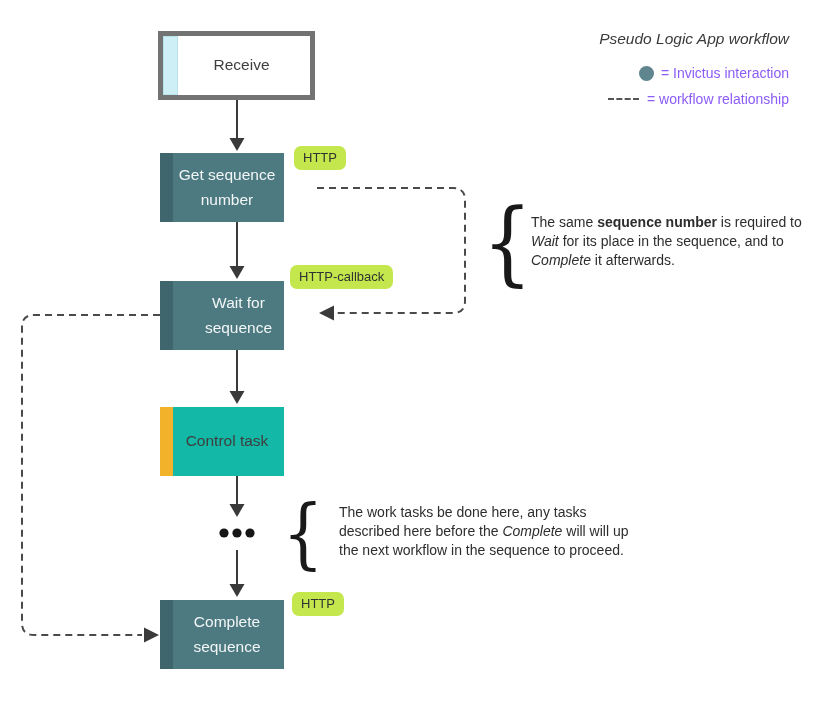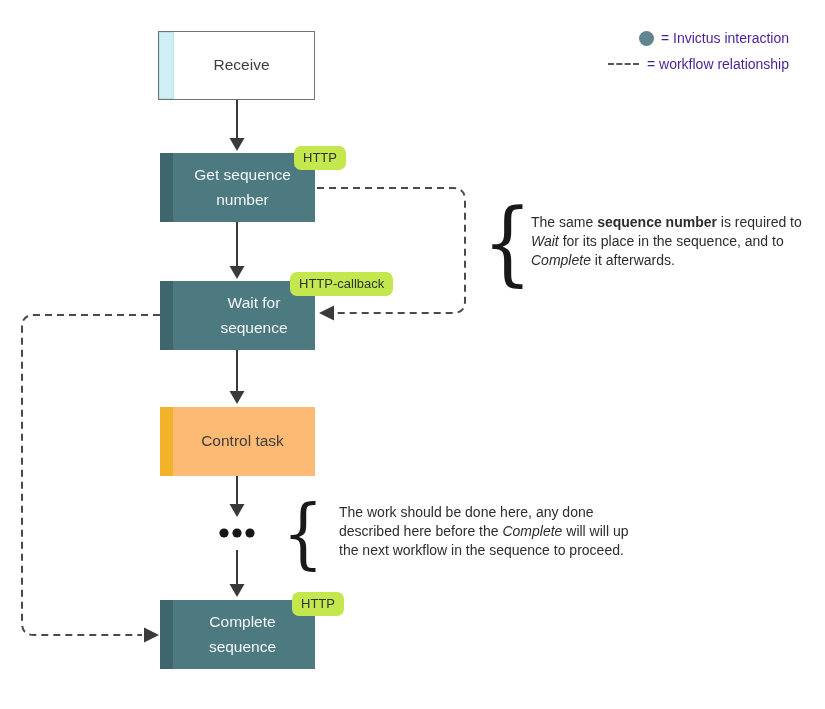--- a/index.html
+++ b/index.html
@@ -12,21 +12,21 @@
     overflow: hidden;
   }
   svg.connectors {
     position: absolute;
     left: 0; top: 0;
     z-index: 0;
   }
   
   .node {
     position: absolute;
-    width: 155px;
+    width: 124px;
     height: 69px;
     display: flex;
     align-items: center;
     justify-content: center;
     z-index: 2;
     box-sizing: border-box;
   }
   .node .accent {
     position: absolute;
     left: 0; top: 0; bottom: 0;
@@ -39,33 +39,33 @@
     line-height: 1.55;
     white-space: pre-line;
     padding-left: 10px;
   }
   .node.invictus { background: #4d7a80; }
   .node.invictus .accent { background: #3f666c; }
   .node.invictus .label { color: #f2f6f6; }
 
   .node.trigger {
     background: #ffffff;
-    border: 1px solid #737373;
+    border: 5px solid #737373;
     width: 157px;
     left: 158px; top: 31px;
   }
   .node.trigger .accent {
     background: #cdeff5;
     border: 1px solid #b7e3ea;
     box-sizing: border-box;
     width: 15px;
   }
   .node.trigger .label { color: #3e3e3e; }
 
-  .node.task { background: #fdba74; }
+  .node.task { background: #14b8a6; }
   .node.task .accent { background: #f2b229; }
   .node.task .label { color: #3e3e3e; }
 
   #node-get      { left: 160px; top: 153px; }
   #node-wait     { left: 160px; top: 281px; padding-left: 23px; }
   #node-control  { left: 160px; top: 407px; }
   #node-complete { left: 160px; top: 600px; }
 
   
   .badge {
@@ -73,21 +73,21 @@
     z-index: 3;
     background: #c5e74e;
     color: #2f3430;
     font-size: 13px;
     line-height: 1;
     padding: 5px 9px 6px 9px;
     border-radius: 7px;
     white-space: nowrap;
   }
   #badge-get      { left: 294px; top: 146px; }
-  #badge-wait     { left: 290px; top: 272px; }
+  #badge-wait     { left: 290px; top: 265px; }
   #badge-complete { left: 292px; top: 592px; }
 
   
   .brace {
     position: absolute;
     z-index: 1;
     color: #191919;
     font-family: "DejaVu Serif", serif;
     text-align: center;
     pointer-events: none;
@@ -132,21 +132,21 @@
   .legend-title {
     font-style: italic;
     font-size: 15.5px;
     color: #3a3a3a;
     margin-bottom: 17px;
   }
   .legend-row {
     display: flex;
     align-items: center;
     font-size: 14px;
-    color: #4c1d95;
+    color: #8b5cf6;
     margin-bottom: 10px;
     height: 16px;
   }
   .legend-dot {
     display: inline-block;
     width: 15px; height: 15px;
     border-radius: 50%;
     background: #5f868e;
     margin-right: 7px;
   }
@@ -220,23 +220,24 @@
     <span class="label">Complete
 sequence</span>
   </div>
   <div class="badge" id="badge-complete">HTTP</div>
 
   <span class="brace" id="brace-1">{</span>
   <span class="brace" id="brace-2">{</span>
 
   <p class="annotation" id="annotation-1"><span>The same </span><b>sequence number</b><span> is required to </span><i>Wait</i><span> for its place in the sequence, and to </span><i>Complete</i><span> it afterwards.</span></p>
 
-  <p class="annotation" id="annotation-2"><span>The work should be done here, any done described here before the </span><i>Complete</i><span> will will up the next workflow in the sequence to proceed.</span></p>
+  <p class="annotation" id="annotation-2"><span>The work tasks be done here, any tasks described here before the </span><i>Complete</i><span> will will up the next workflow in the sequence to proceed.</span></p>
 
   <div class="legend-block">
+    <div class="legend-title">Pseudo Logic App workflow</div>
     <div class="legend-row">
       <span class="legend-dot"></span>
       <span>= Invictus interaction</span>
     </div>
     <div class="legend-row">
       <span class="legend-dash"></span>
       <span>= workflow relationship</span>
     </div>
   </div>
 

